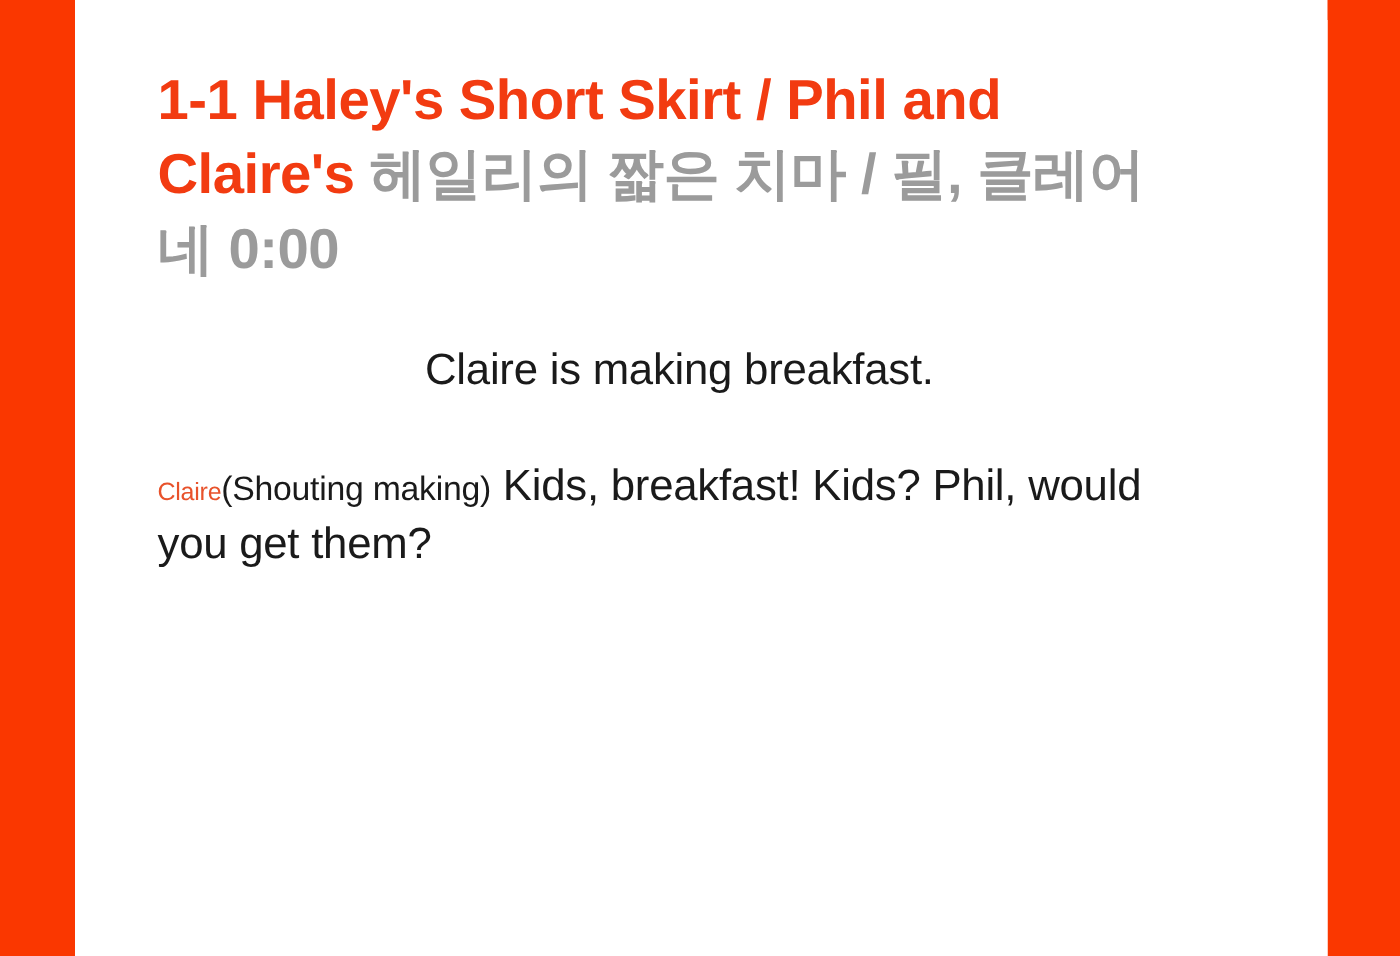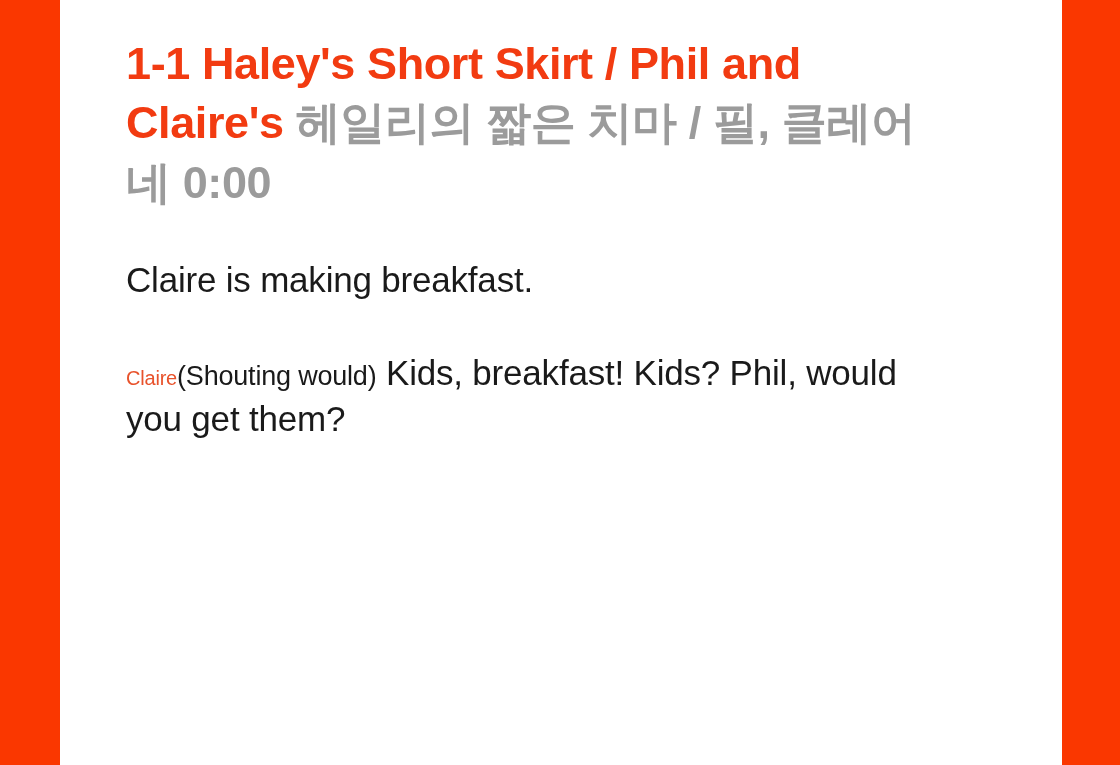--- a/index.html
+++ b/index.html
@@ -30,20 +30,21 @@
   .side-bar.left  { width: 60px; }
   .side-bar.right { width: 58px; }
 
   .content {
     flex: 1 1 auto;
     position: relative;
     background: #ffffff;
     padding: 0 46px 12px 66px;
     box-sizing: border-box;
     overflow: hidden;
+    margin-top: 16px;
   }
 
   .title {
     margin: 0;
     padding-top: 34px;
     font-size: 45px;
     line-height: 1.32;
     font-weight: bold;
     letter-spacing: -0.4px;
     color: #9b9b9b;
@@ -52,21 +53,21 @@
   .title .en {
     color: #f23b11;
   }
   .title .ko {
     color: #9b9b9b;
   }
 
   .block {
     max-width: 835px;
   }
-  .block.first { margin-top: 45px; }
+  .block.first { margin-top: 45px; text-align: center; }
   .block.second { margin-top: 47px; }
 
   .line-en {
     margin: 0;
     font-size: 35px;
     line-height: 1.31;
     color: #1a1a1a;
     letter-spacing: -0.2px;
   }
   .line-ko {
@@ -98,20 +99,20 @@
 
   <div class="content">
 
     <h1 class="title"><span class="en">1-1 Haley's Short Skirt / Phil and Claire's</span><span class="ko"> 헤일리의 짧은 치마 / 필, 클레어네 0:00</span></h1>
 
     <div class="block first">
       <p class="line-en">Claire is making breakfast.</p>
     </div>
 
     <div class="block second">
-      <p class="line-en"><span class="speaker">Claire</span><span class="stage-dir">(Shouting would)</span><span class="dialogue"> Kids, breakfast! Kids? Phil, would you get them?</span></p>
+      <p class="line-en"><span class="speaker">Claire</span><span class="stage-dir">(Shouting making)</span><span class="dialogue"> Kids, breakfast! Kids? Phil, would you get them?</span></p>
     </div>
 
   </div>
 
   <div class="side-bar right"></div>
 
 </div>
 
 </body></html>

